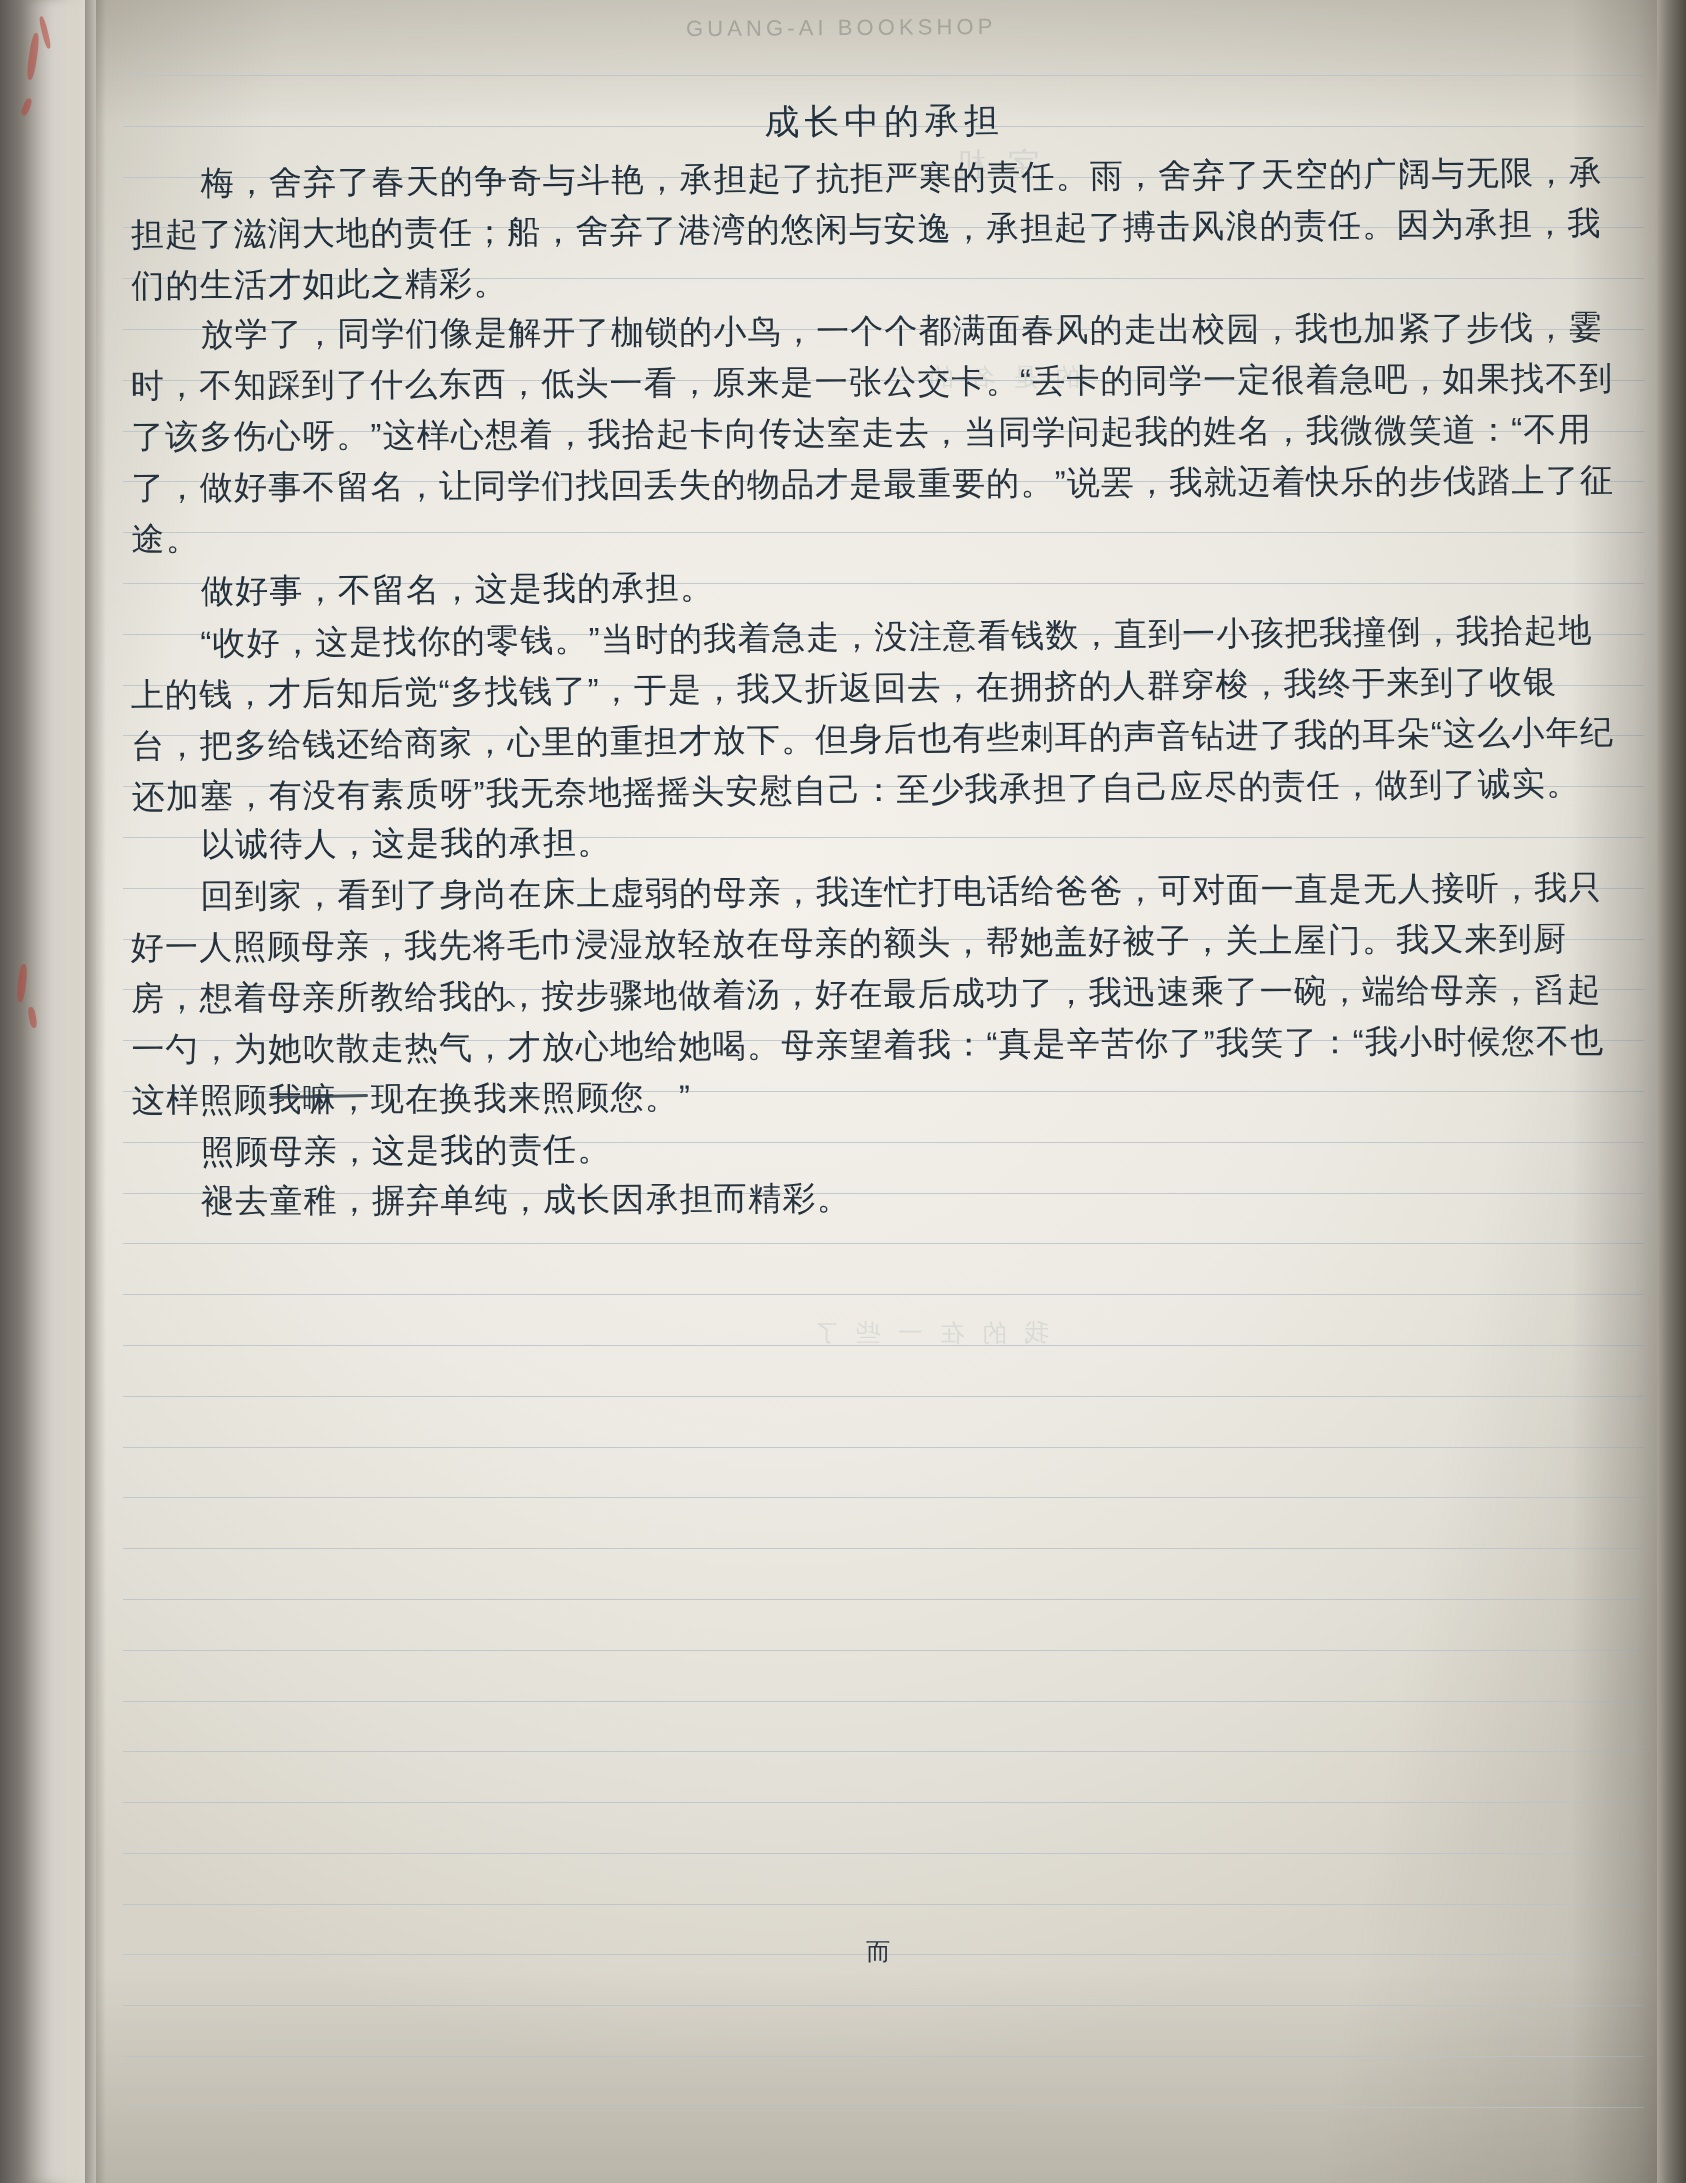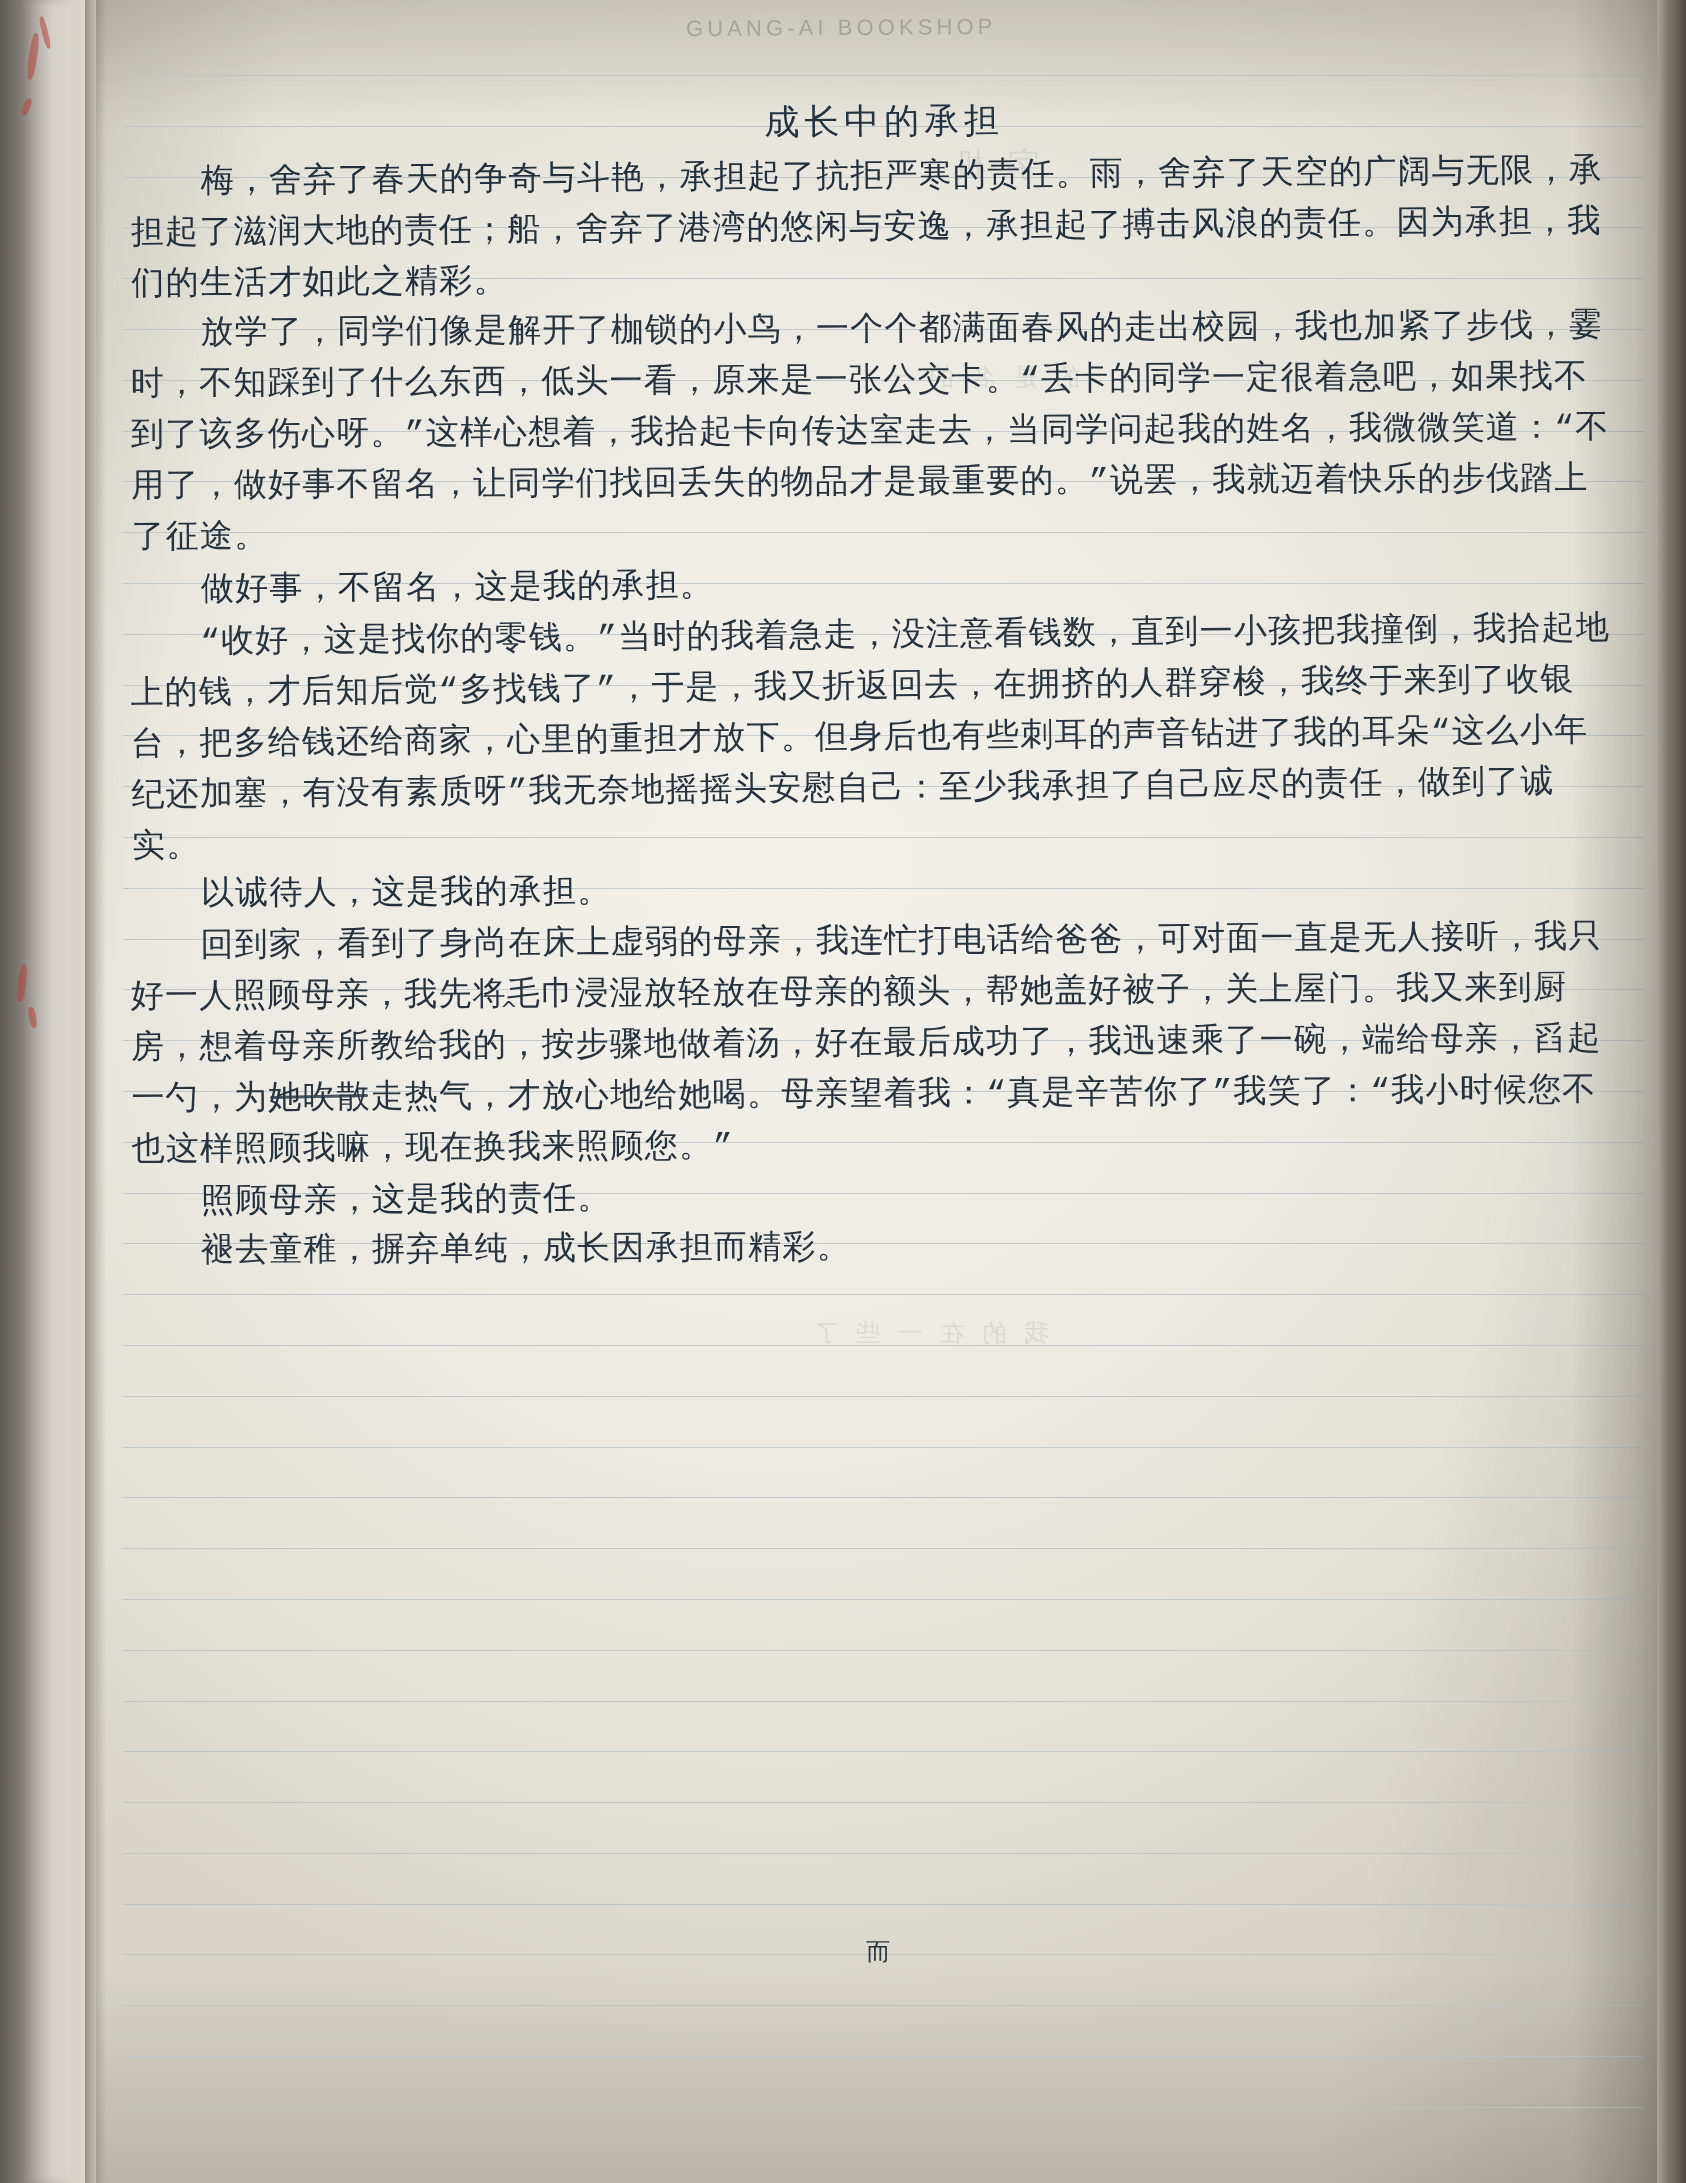--- a/index.html
+++ b/index.html
@@ -135,21 +135,21 @@
   .b2 { left: 809px; top: 1316px; }
   .b3 { left: 948px; top: 143px; font-size: 33px; color:#9fa8ad; opacity:0.25;}
 
   
   .hand {
     position: absolute;
     left: 131px;
     right: 65px;
     top: 98px;
     color: #23303c;
-    font-family: Liberation Mono, monospace;
+    font-family: Liberation Sans, sans-serif;
   }
   .title {
     text-align: center;
     font-size: 35px;
     letter-spacing: 4.9px;
     margin: 0 0 6.5px 0;
     padding-left: 16.3px;
     transform: rotate(-0.5deg);
     color: #223240;
   }

